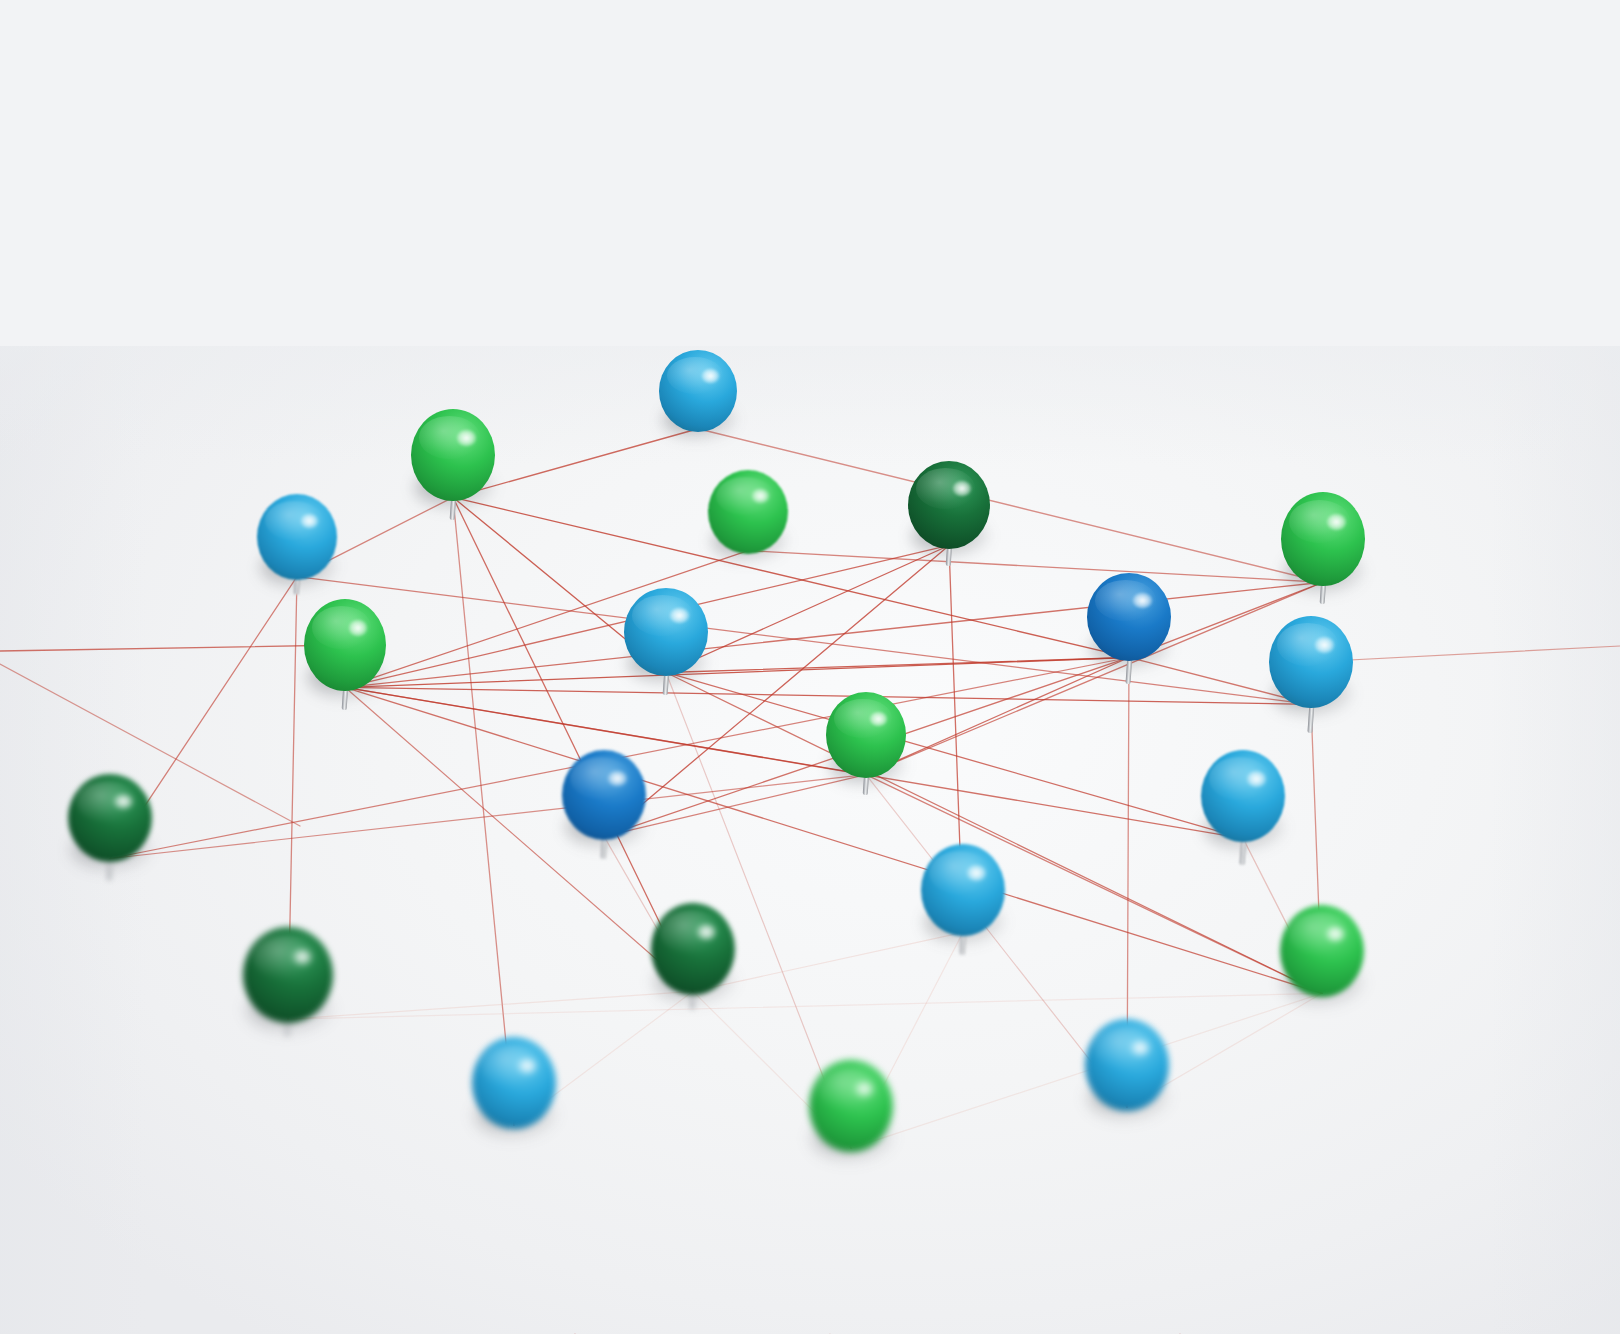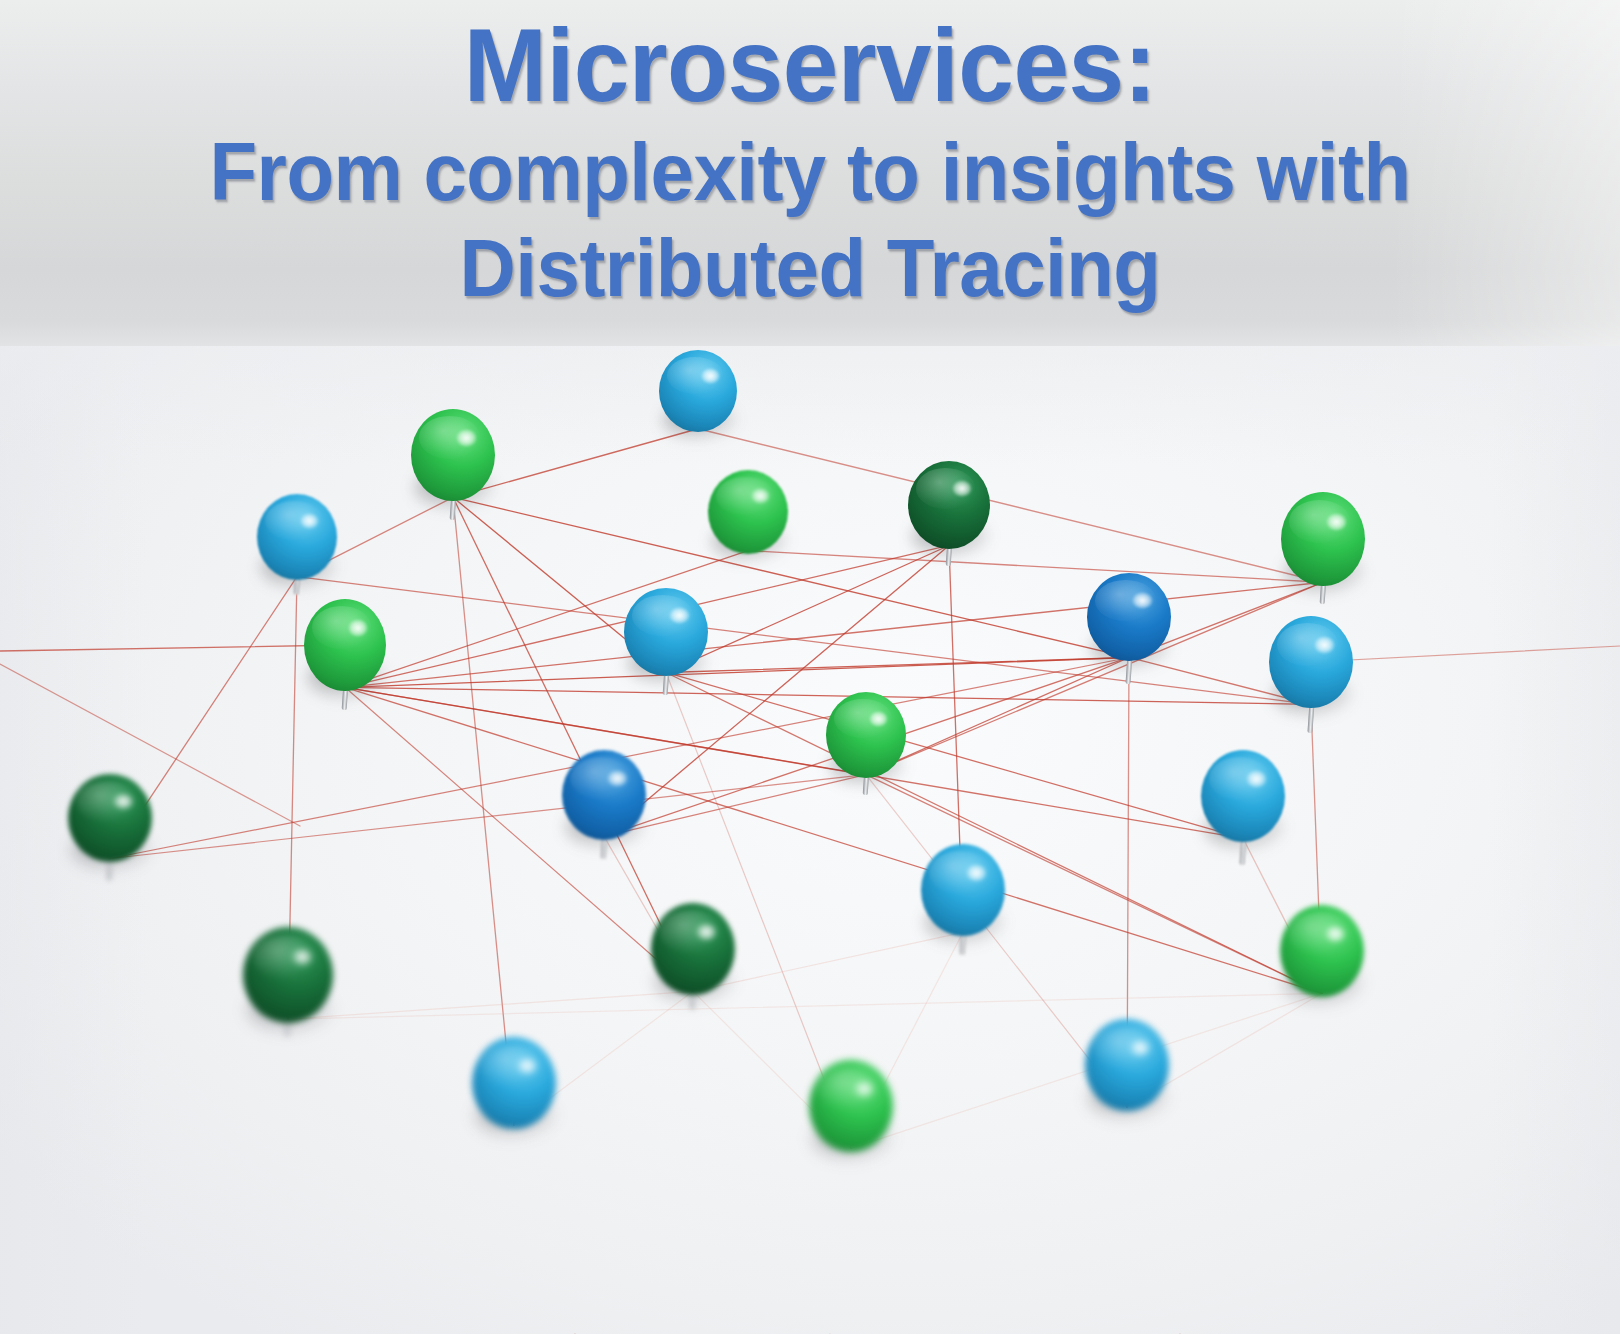--- a/index.html
+++ b/index.html
@@ -167,27 +167,20 @@
     background: radial-gradient(ellipse at 38% 42%, rgba(60,64,70,0.40) 0%, rgba(60,64,70,0.18) 52%, rgba(60,64,70,0) 78%);
     filter: blur(7px);
     z-index: -1;
   }
 </style>
 </head>
 <body>
 
 <div id="slide">
 
-  <div id="title-band">
-    <div id="title-block">
-      <span class="title-line" id="title-line-1">Microservices:</span>
-      <span class="title-line" id="title-line-2">From complexity to insights with</span>
-      <span class="title-line" id="title-line-3">Distributed Tracing</span>
-    </div>
-  </div>
 
   <div id="photo">
     <svg id="thread-layer" viewBox="0 0 1620 988" preserveAspectRatio="none">
         <line x1="698" y1="82.72" x2="453" y2="151.32" stroke="#c0392b" stroke-width="1.4" stroke-opacity="0.75" stroke-linecap="round"></line>
         <line x1="698" y1="82.72" x2="1323" y2="236.24" stroke="#c0392b" stroke-width="1.4" stroke-opacity="0.55" stroke-linecap="round"></line>
         <line x1="453" y1="151.32" x2="1129" y2="311.48" stroke="#c0392b" stroke-width="1.3" stroke-opacity="0.8" stroke-linecap="round"></line>
         <line x1="453" y1="151.32" x2="666" y2="326.48" stroke="#c0392b" stroke-width="1.3" stroke-opacity="0.8" stroke-linecap="round"></line>
         <line x1="453" y1="151.32" x2="693" y2="645.32" stroke="#c0392b" stroke-width="1.3" stroke-opacity="0.72" stroke-linecap="round"></line>
         <line x1="453" y1="151.32" x2="514" y2="779.32" stroke="#c0392b" stroke-width="1.3" stroke-opacity="0.55" stroke-linecap="round"></line>
         <line x1="453" y1="151.32" x2="297" y2="230.56" stroke="#c0392b" stroke-width="1.3" stroke-opacity="0.6" stroke-linecap="round"></line>

